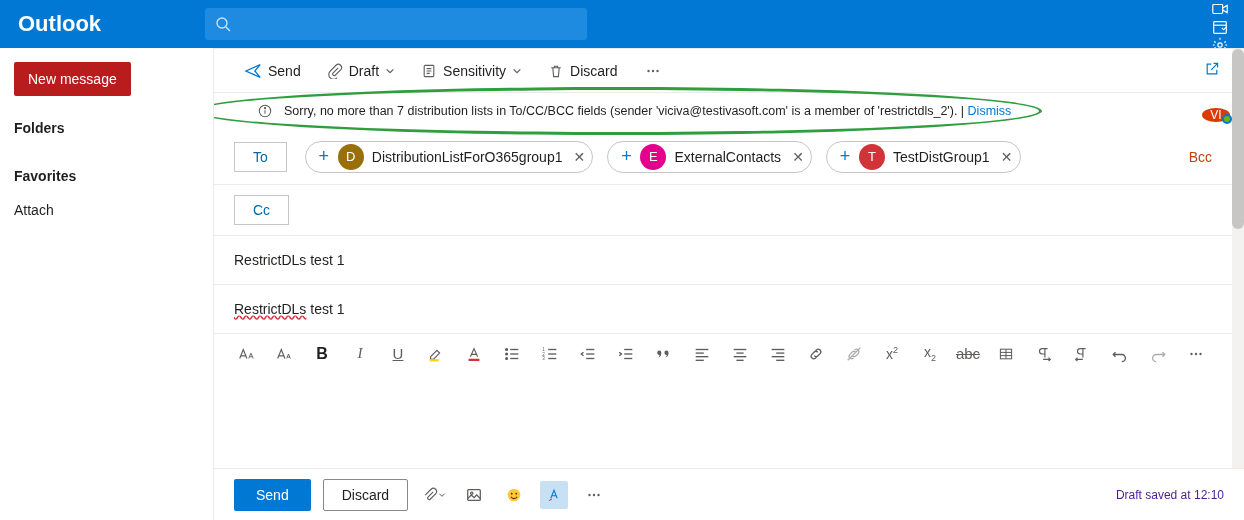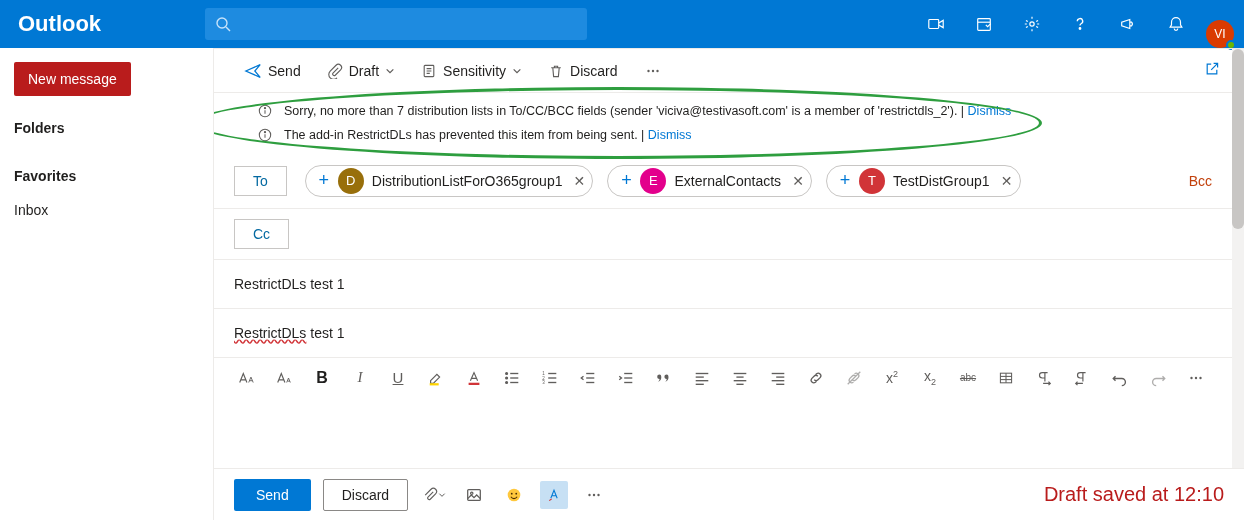--- a/index.html
+++ b/index.html
@@ -5,21 +5,21 @@
   * { box-sizing: border-box; margin: 0; padding: 0; font-family: "Segoe UI", Arial, sans-serif; }
   html, body { width: 1244px; height: 520px; overflow: hidden; background: #fff; }
 
   
   .topbar { height: 48px; background: #0078d4; display: flex; align-items: center; color: #fff; }
   .brand  { font-size: 22px; font-weight: 600; padding-left: 18px; width: 205px; }
   .search-wrap { width: 382px; height: 32px; background: #1e8be0; border-radius: 3px; display: flex; align-items: center; padding: 0 10px; }
   .search-wrap svg { flex-shrink: 0; }
   .search-input { flex: 1; background: transparent; border: none; outline: none; color: #c7e3fa; font-size: 14px; padding-left: 8px; }
   .search-input::placeholder { color: #c7e3fa; }
-  .topbar-right { margin-left: auto; display: flex; align-items: flex-end; height: 100%; }
+  .topbar-right { margin-left: auto; display: flex; align-items: flex-start; height: 100%; flex-direction: column; }
   .topbar-icon { width: 48px; height: 48px; display: flex; align-items: center; justify-content: center; color: #fff; }
   .avatar { width: 28px; height: 28px; border-radius: 50%; background: #da3b01; color: #fff; font-size: 12px; display: flex; align-items: center; justify-content: center; position: relative; margin: 0 10px 0 6px; }
   .avatar .presence { position: absolute; right: -2px; bottom: -2px; width: 10px; height: 10px; border-radius: 50%; background: #6bb700; border: 2px solid #0078d4; }
 
   
   .main { display: flex; height: calc(100% - 48px); }
   .folder-pane { width: 214px; border-right: 1px solid #edebe9; padding-top: 14px; }
   .new-msg-btn { margin-left: 14px; background: #b91c1c; color: #fff; border: none; padding: 9px 14px; font-size: 14px; cursor: pointer; border-radius: 2px; }
   .folder-header { font-size: 14px; font-weight: 600; padding: 24px 14px 8px; color: #201f1e; }
   .folder-item   { font-size: 14px; padding: 10px 14px; color: #201f1e; cursor: pointer; }
@@ -65,21 +65,21 @@
   .fbtn.bold { font-weight:700; font-size:16px; color:#201f1e; }
   .fbtn.italic { font-style:italic; font-family:Georgia,serif; }
   .fbtn.under { text-decoration:underline; }
 
   
   .sendbar { position:absolute; left:0; right:0; bottom:0; height:52px; border-top:1px solid #edebe9; display:flex; align-items:center; padding:0 20px; gap:12px; background:#fff; }
   .send-btn { background:#0078d4; color:#fff; border:none; padding:8px 22px; font-size:14px; border-radius:2px; cursor:pointer; }
   .discard-btn { background:#fff; border:1px solid #8a8886; padding:7px 18px; font-size:14px; border-radius:2px; cursor:pointer; color:#201f1e; }
   .sendbar .mini { width:28px; height:28px; display:flex; align-items:center; justify-content:center; cursor:pointer; }
   .sendbar .mini.sel { background:#c7e0f4; border-radius:2px; }
-  .draft-status { margin-left:auto; font-size:20px; color:#b91c1c; }
+  .draft-status { margin-left:auto; font-size:12px; color:#4c1d95; }
 </style>
 </head>
 <body>
 
 <div class="topbar">
   <div class="brand">Outlook</div>
 
   <div class="search-wrap">
     <svg width="16" height="16" viewBox="0 0 16 16" fill="none" stroke="#c7e3fa" stroke-width="1.4">
         <circle cx="7" cy="7" r="5"></circle>
@@ -129,21 +129,21 @@
     </div>
   </div>
 </div>
 
 <div class="main">
 
   <div class="folder-pane">
     <button class="new-msg-btn">New message</button>
     <div class="folder-header">Folders</div>
     <div class="folder-header">Favorites</div>
-    <div class="folder-item">Inbox</div>
+    <div class="folder-item">Attach</div>
   </div>
 
   <div class="compose-pane">
     <div class="scroller">
 
       <div class="cmdbar">
         <div class="cmd">
           <svg width="18" height="18" viewBox="0 0 20 20" fill="none" stroke="#0078d4" stroke-width="1.4">
               <path d="M2 10l16-7-6 7 6 7-16-7z"></path>
             </svg>
@@ -197,33 +197,20 @@
                 <circle cx="8" cy="8" r="6.5"></circle>
                 <line x1="8" y1="7" x2="8" y2="11"></line>
                 <circle cx="8" cy="4.8" r="0.7" fill="#605e5c"></circle>
               </svg>
             </span>
           <span>
             <span>Sorry, no more than 7 distribution lists in To/CC/BCC fields (sender 'viciva@testivasoft.com' is a member of 'restrictdls_2'). | </span>
             <a class="dismiss">Dismiss</a>
           </span>
         </div>
-        <div class="infobar">
-          <span class="info-icon">
-              <svg width="14" height="14" viewBox="0 0 16 16" fill="none" stroke="#605e5c" stroke-width="1.2">
-                <circle cx="8" cy="8" r="6.5"></circle>
-                <line x1="8" y1="7" x2="8" y2="11"></line>
-                <circle cx="8" cy="4.8" r="0.7" fill="#605e5c"></circle>
-              </svg>
-            </span>
-          <span>
-            <span>The add-in RestrictDLs has prevented this item from being sent. | </span>
-            <a class="dismiss">Dismiss</a>
-          </span>
-        </div>
       </div>
 
       <div class="field-row">
         <div class="field-label">To</div>
         <div class="chips">
           <div class="chip">
             <span class="plus">+</span>
             <span class="pill" style="background:#986f0b">D</span>
             <span>DistributionListForO365group1</span>
             <span class="x">✕</span>
@@ -358,21 +345,21 @@
               <line x1="3" y1="17" x2="17" y2="3"></line>
             </svg>
           </div>
         <div class="fbtn">
             <span style="font-size:14px">x<sup style="font-size:9px">2</sup></span>
           </div>
         <div class="fbtn">
             <span style="font-size:14px">x<sub style="font-size:9px">2</sub></span>
           </div>
         <div class="fbtn">
-            <span style="text-decoration:line-through;font-size:10px">abc</span>
+            <span style="text-decoration:line-through;font-size:15px">abc</span>
           </div>
         <div class="fbtn">
             <svg width="16" height="16" viewBox="0 0 20 20" fill="none" stroke="#605e5c" stroke-width="1.3">
               <rect x="3" y="4" width="14" height="12"></rect>
               <line x1="3" y1="8" x2="17" y2="8"></line>
               <line x1="3" y1="12" x2="17" y2="12"></line>
               <line x1="10" y1="4" x2="10" y2="16"></line>
             </svg>
           </div>
         <div class="fbtn">

